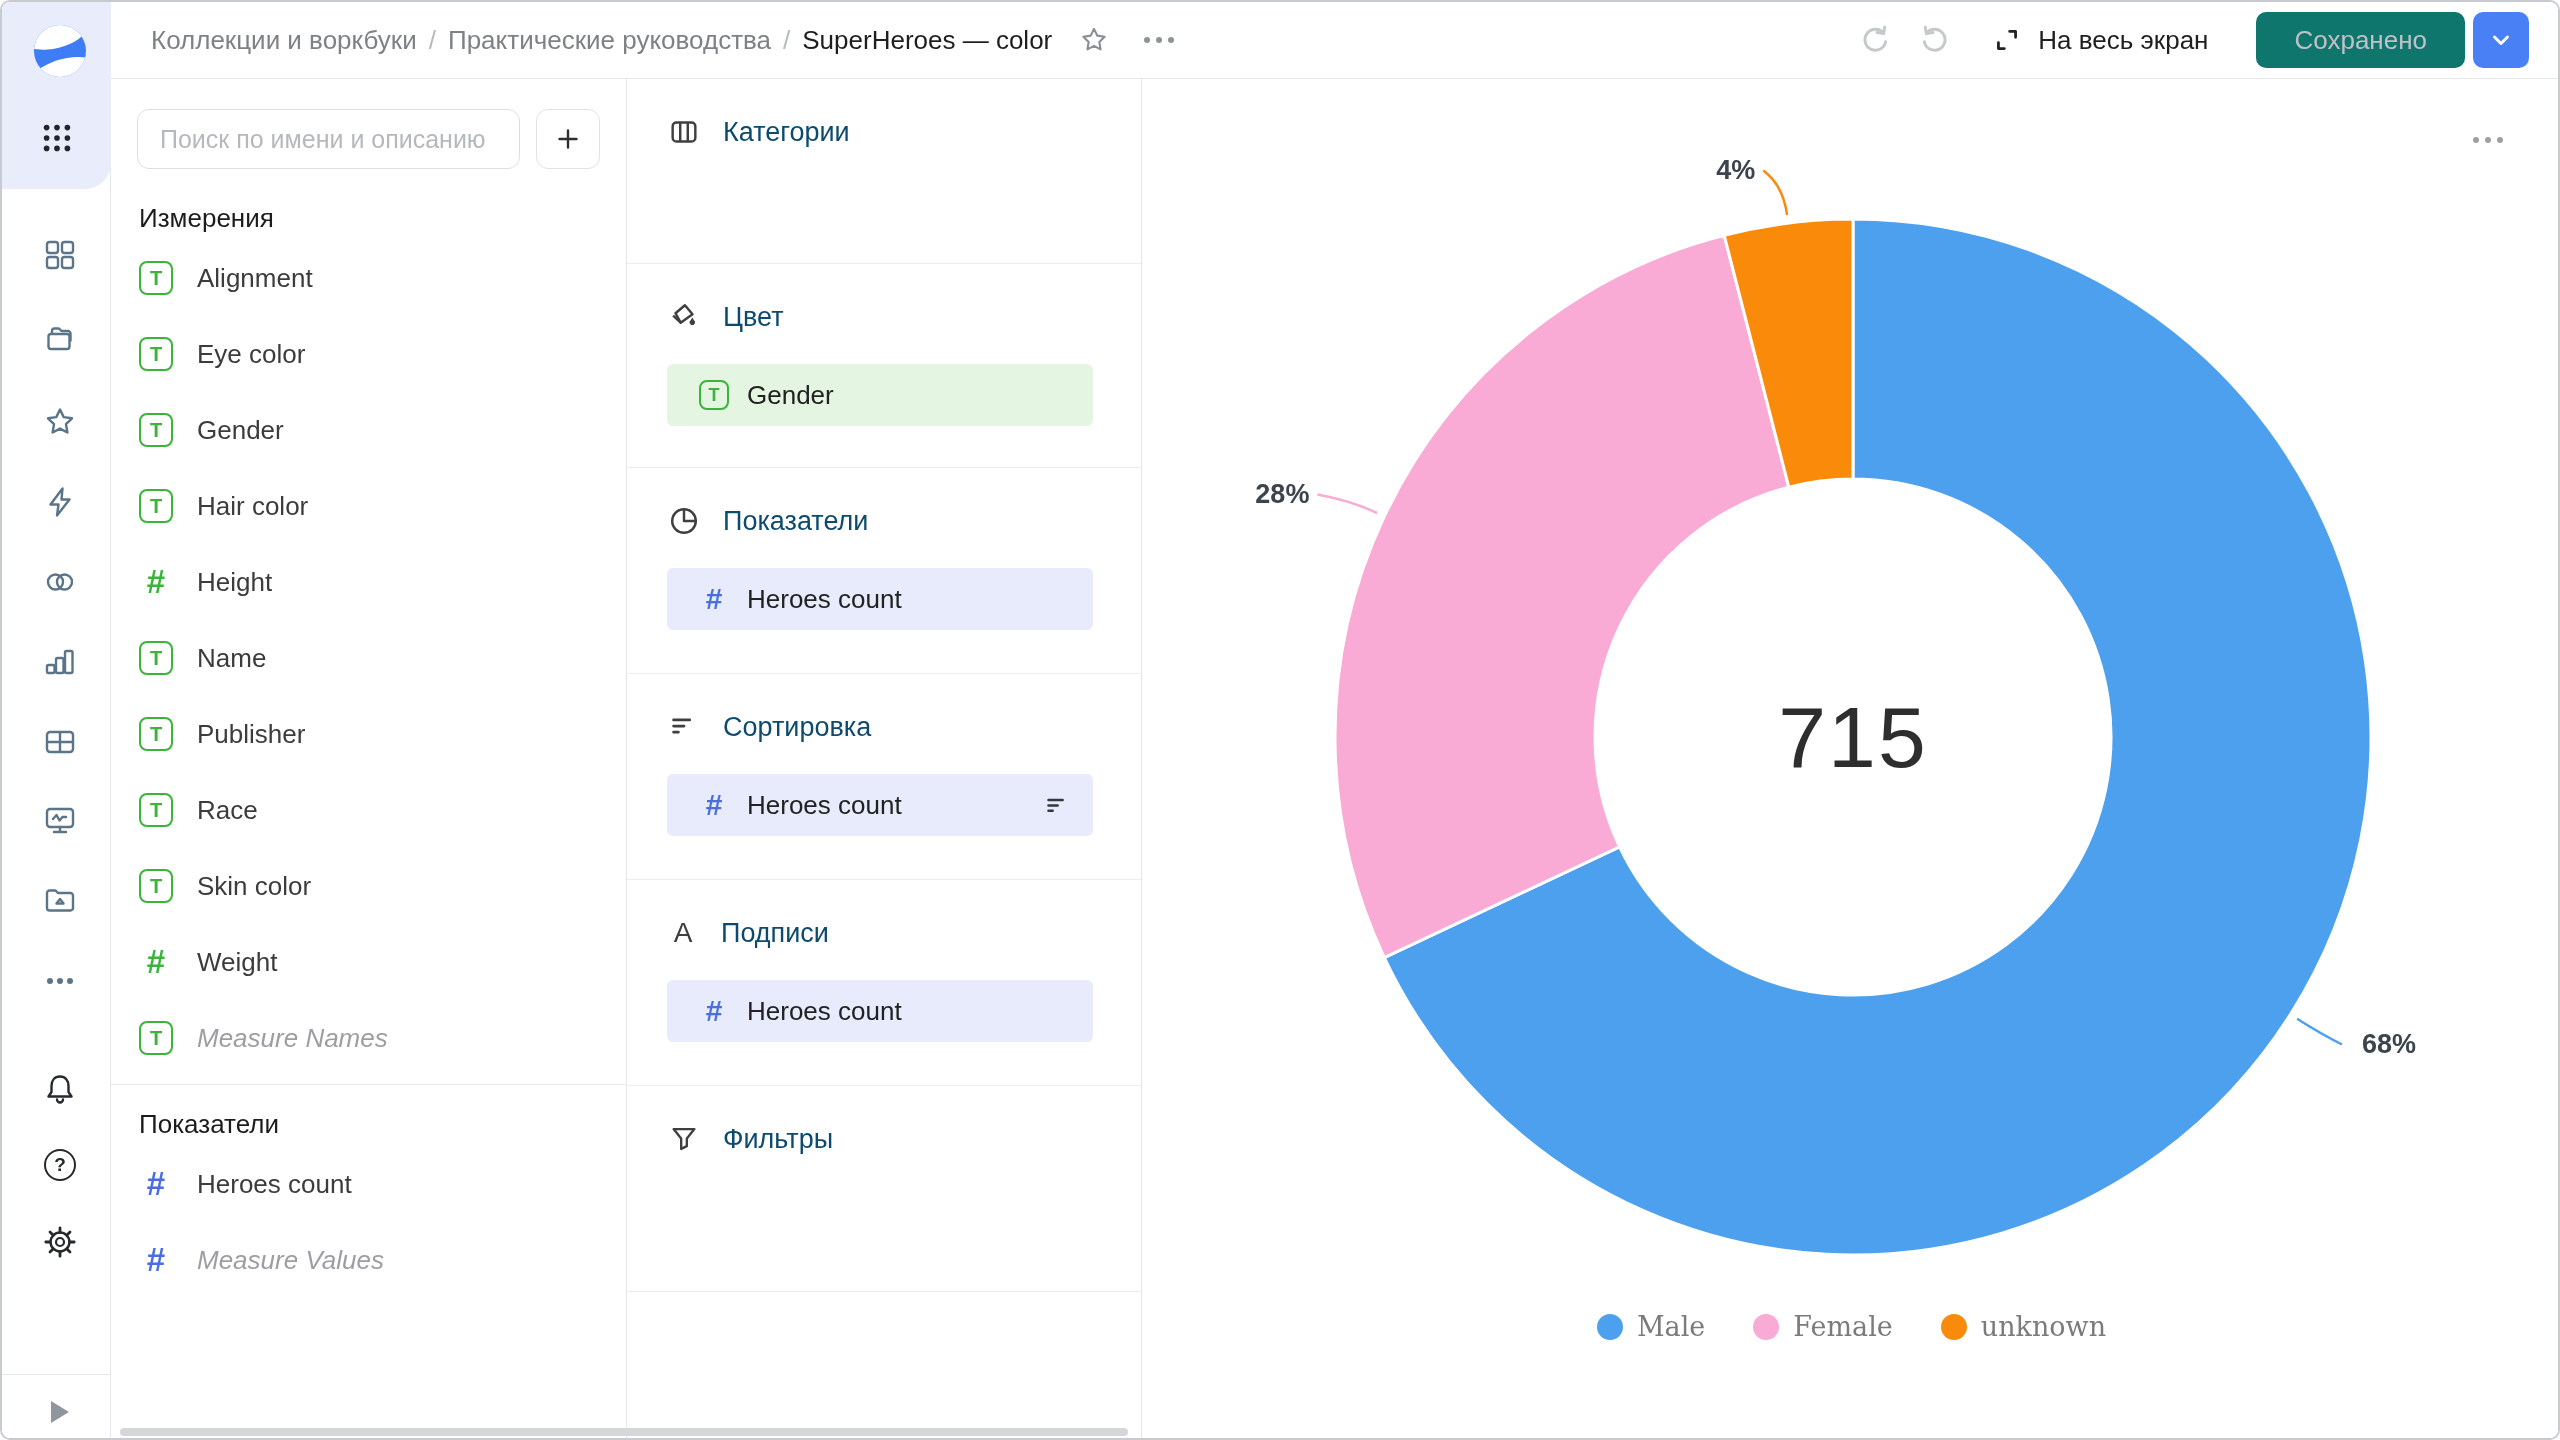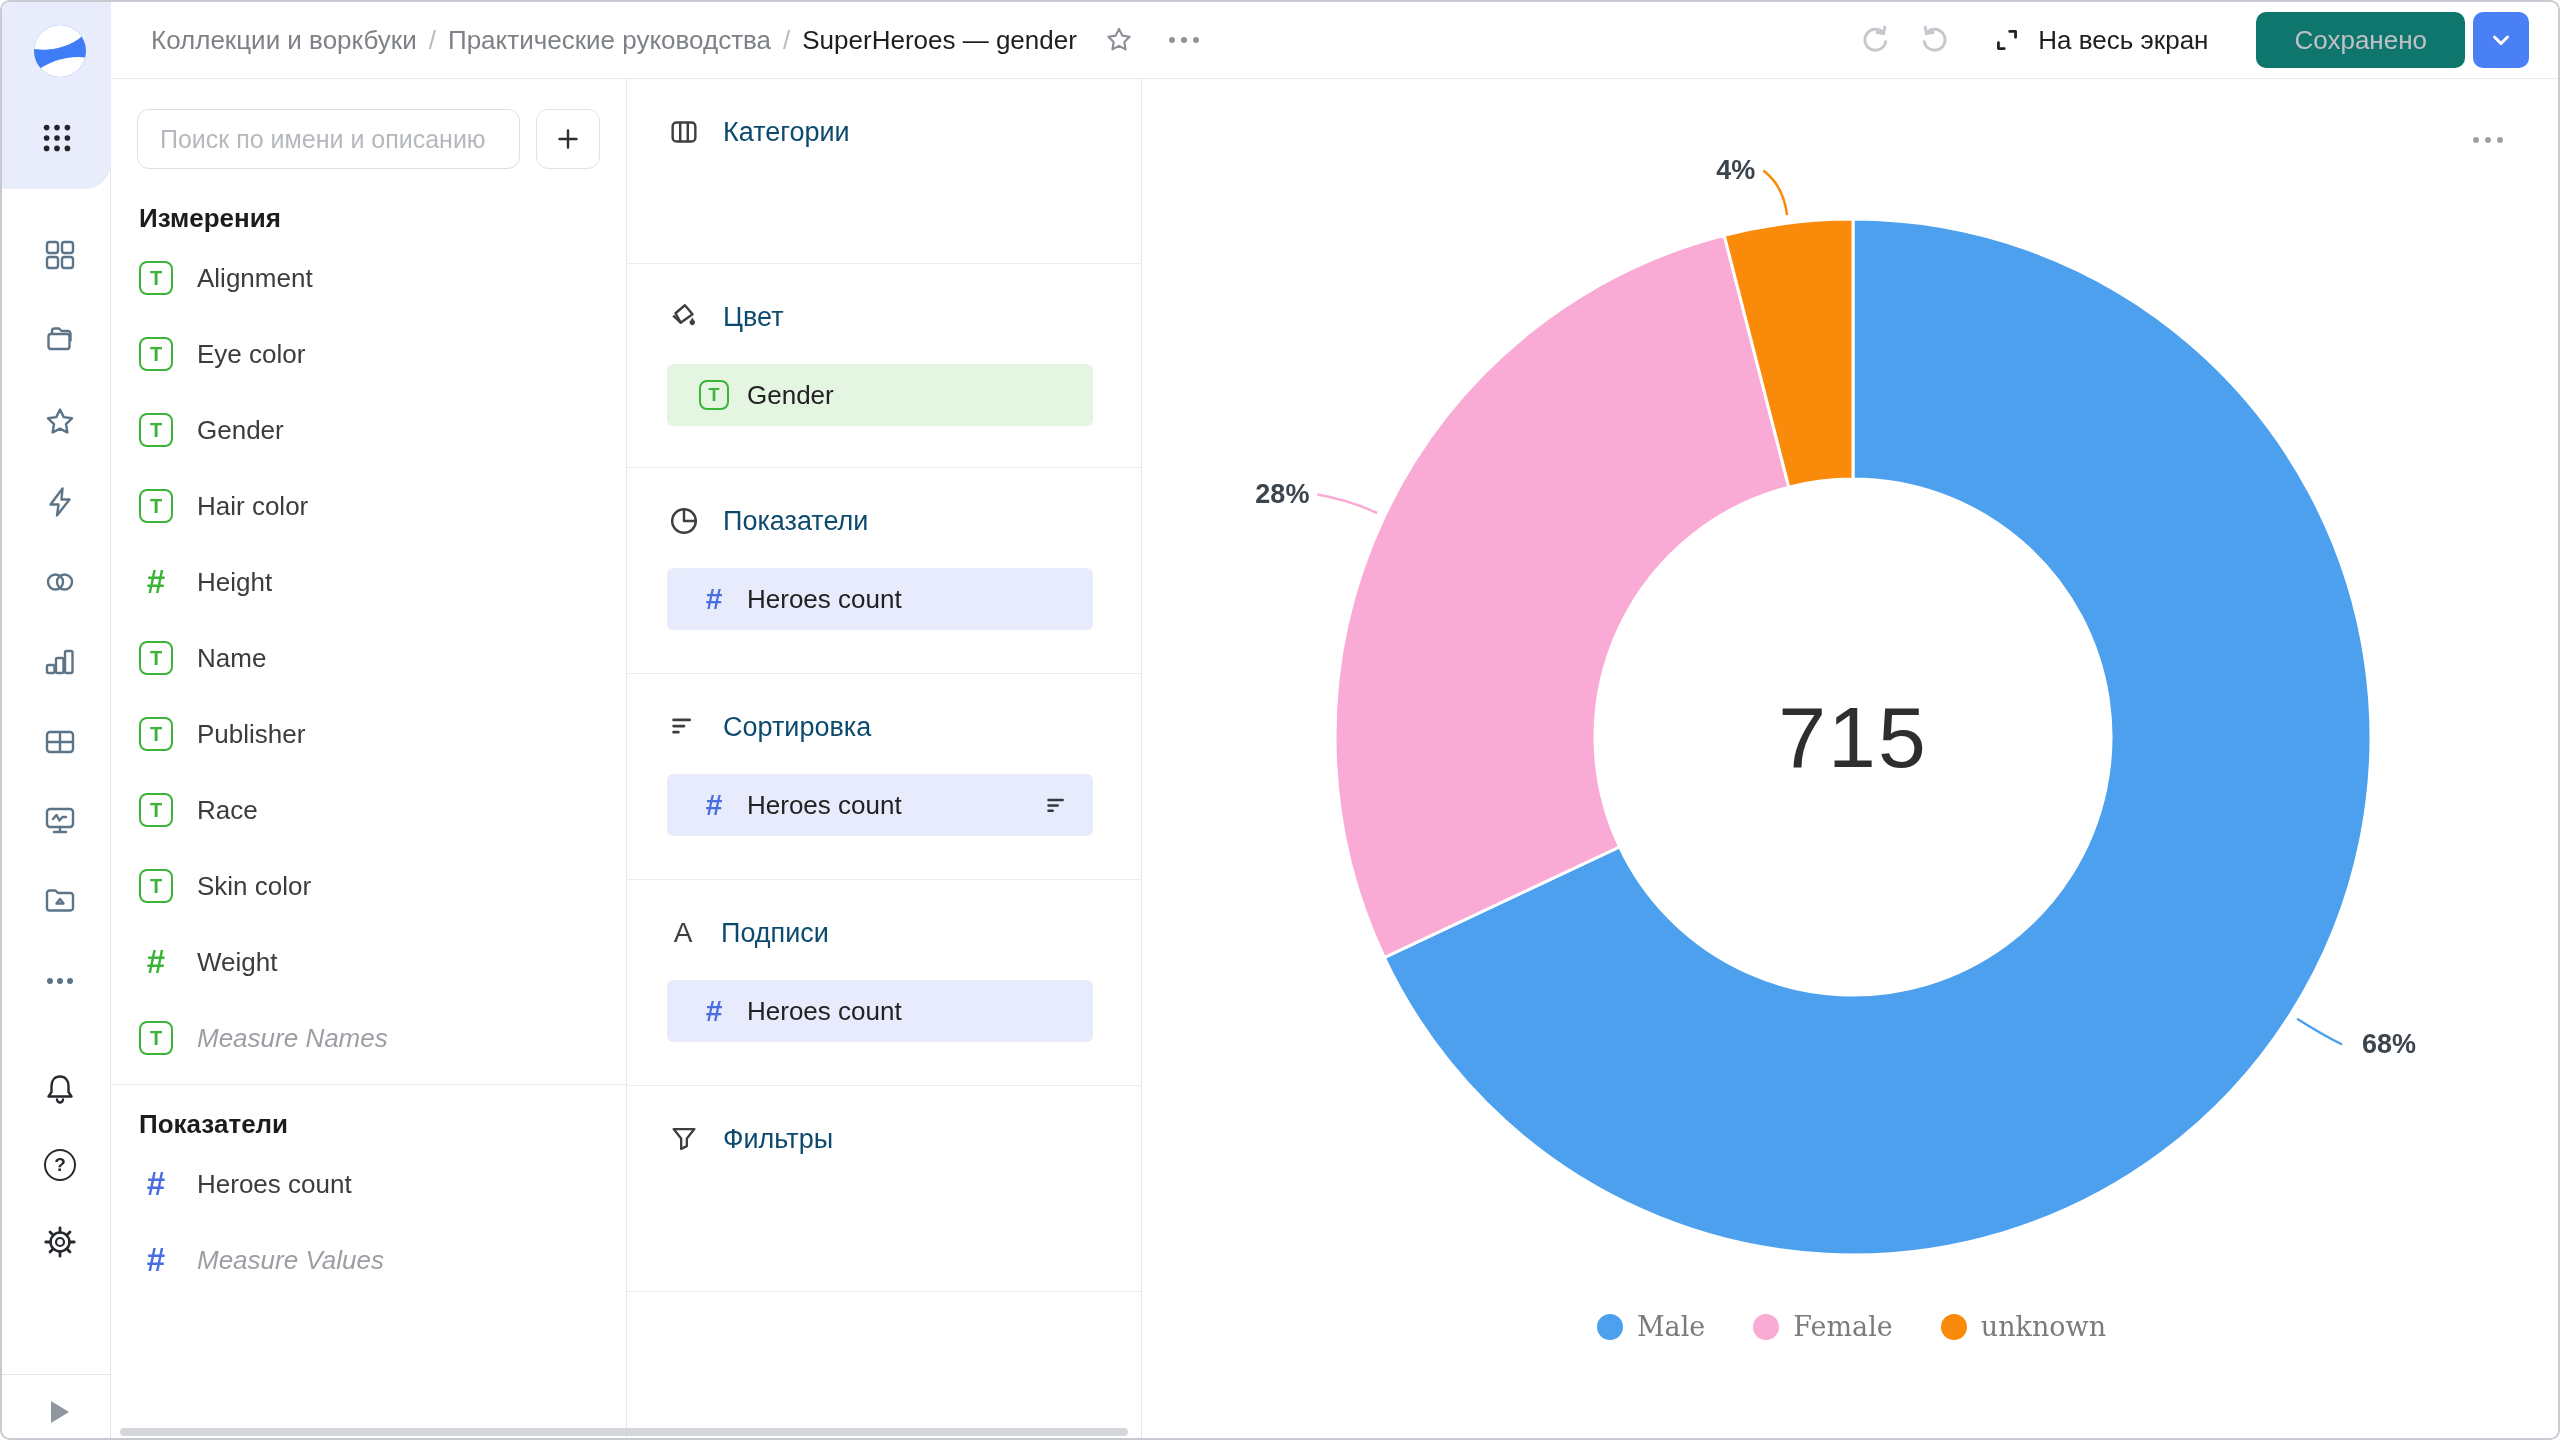--- a/index.html
+++ b/index.html
@@ -34,21 +34,21 @@
 
   
   .panel2 { position:absolute; left:109px; top:77px; width:516px; height:1363px; border-right:1px solid #e4e6e9; background:#fff; overflow:hidden; }
   .p2-head { height:86px; border-bottom:1px solid #e8eaed; display:flex; align-items:center; padding:0 26px; gap:16px; }
   .p2-head .ds-label { font-size:26px; color:#1f1f1f; }
   .p2-head .ds-link { font-size:26px; color:#4779cf; cursor:pointer; white-space:nowrap; }
   .search-row { display:flex; align-items:center; padding:30px 26px 0 26px; gap:16px; }
   .search-input { flex:1; height:60px; border:1.5px solid #dcdee1; border-radius:12px; padding:0 22px; font-size:25px; color:#333; font-family:inherit; outline:none; }
   .search-input::placeholder { color:#b5b8bc; }
   .add-btn { width:64px; height:60px; border:1.5px solid #e0e2e5; border-radius:12px; background:#fff; display:flex; align-items:center; justify-content:center; cursor:pointer; }
-  .sec-title { margin:34px 0 6px 28px; font-size:26px; font-weight:700; color:#1c1c1c; }
+  .sec-title { margin:34px 0 6px 28px; font-size:26px; font-weight:400; color:#1c1c1c; }
   .field-row { height:76px; display:flex; align-items:center; gap:24px; padding-left:28px; cursor:pointer; }
   .field-label { font-size:26px; color:#3c3c3c; }
   .field-label.muted { color:#9c9ea3; font-style:italic; }
   .t-badge { width:34px; height:34px; border:2.6px solid #3ab53a; border-radius:8px; display:flex; align-items:center; justify-content:center; font-size:20px; font-weight:700; color:#3ab53a; flex:0 0 auto; }
   .n-badge { width:34px; text-align:center; font-size:33px; font-weight:700; color:#3ab53a; flex:0 0 auto; }
   .n-badge.blue, .t-badge.blue { color:#4a6ee0; border-color:#4a6ee0; }
   .p2-div { border-top:1px solid #e8eaed; margin-top:8px; }
   .hscroll { position:absolute; left:118px; top:1426px; width:1008px; height:8px; background:#d4d6da; border-radius:4px; z-index:6; }
 
   
@@ -202,21 +202,21 @@
       <span class="play-tri"></span>
     </div>
   </div>
 
   <div class="topbar">
     <div class="crumbs" id="breadcrumb">
         <span class="crumb">Коллекции и воркбуки</span>
         <span class="sep">/</span>
         <span class="crumb">Практические руководства</span>
         <span class="sep">/</span>
-        <span class="crumb current">SuperHeroes — gender</span>
+        <span class="crumb current">SuperHeroes — color</span>
       </div>
     <div class="tb-star">
       <svg class="icon" width="32" height="32" viewBox="0 0 36 36" fill="none" stroke="#8a8f96" stroke-width="2.4" stroke-linejoin="round">
         <path d="M18 5.5 l3.7 7.6 8.3 1.2 -6 5.9 1.4 8.3 -7.4 -3.9 -7.4 3.9 1.4 -8.3 -6 -5.9 8.3 -1.2 Z"></path>
       </svg>
     </div>
     <div class="tb-dots">
         <i></i>
         <i></i>
         <i></i>

